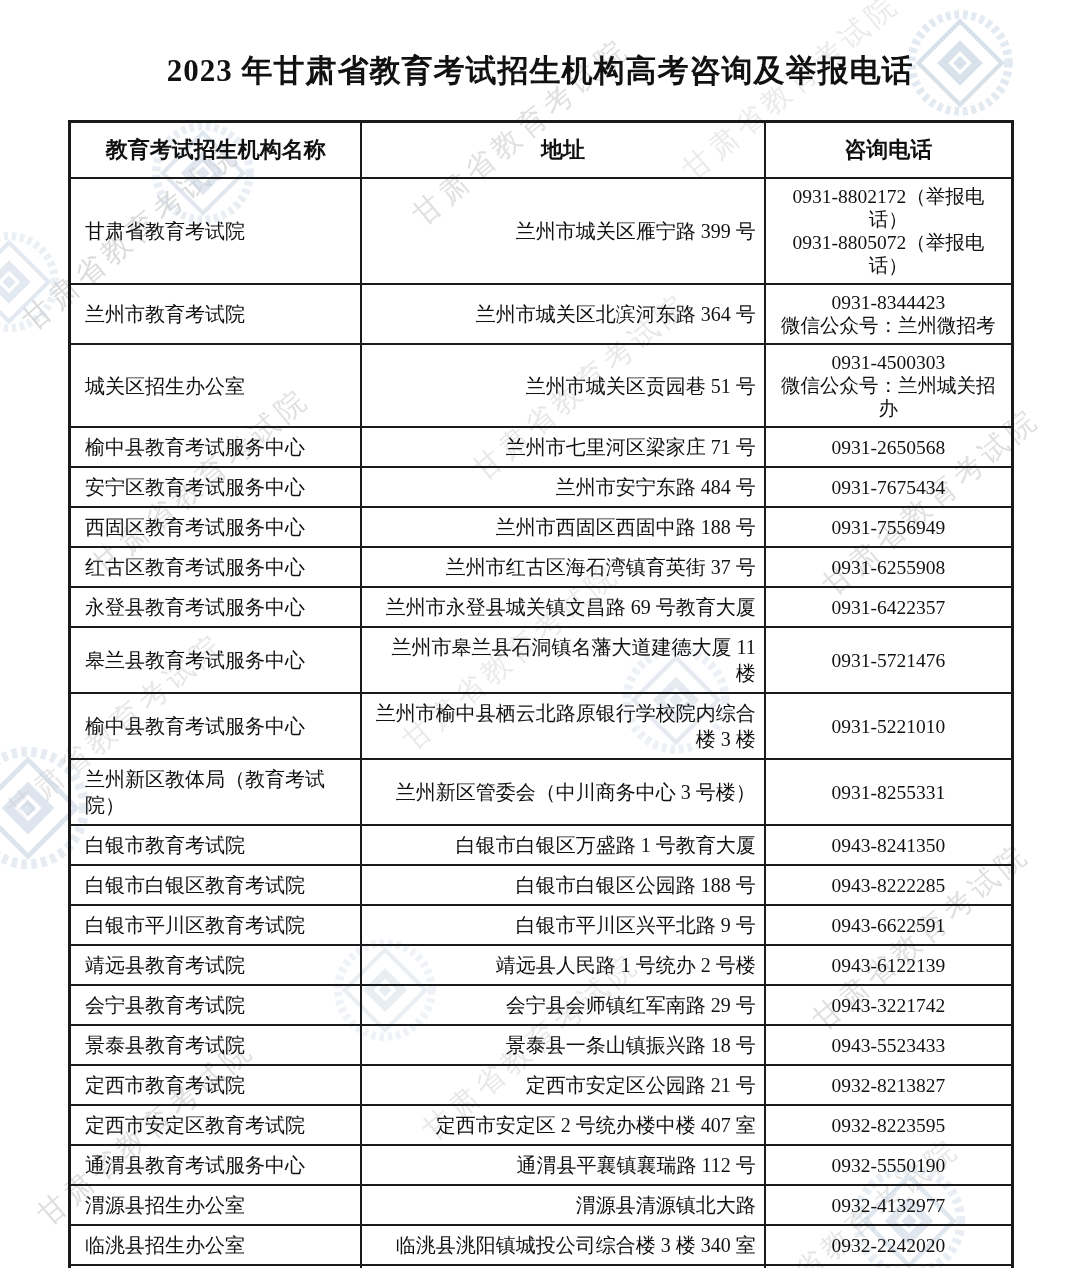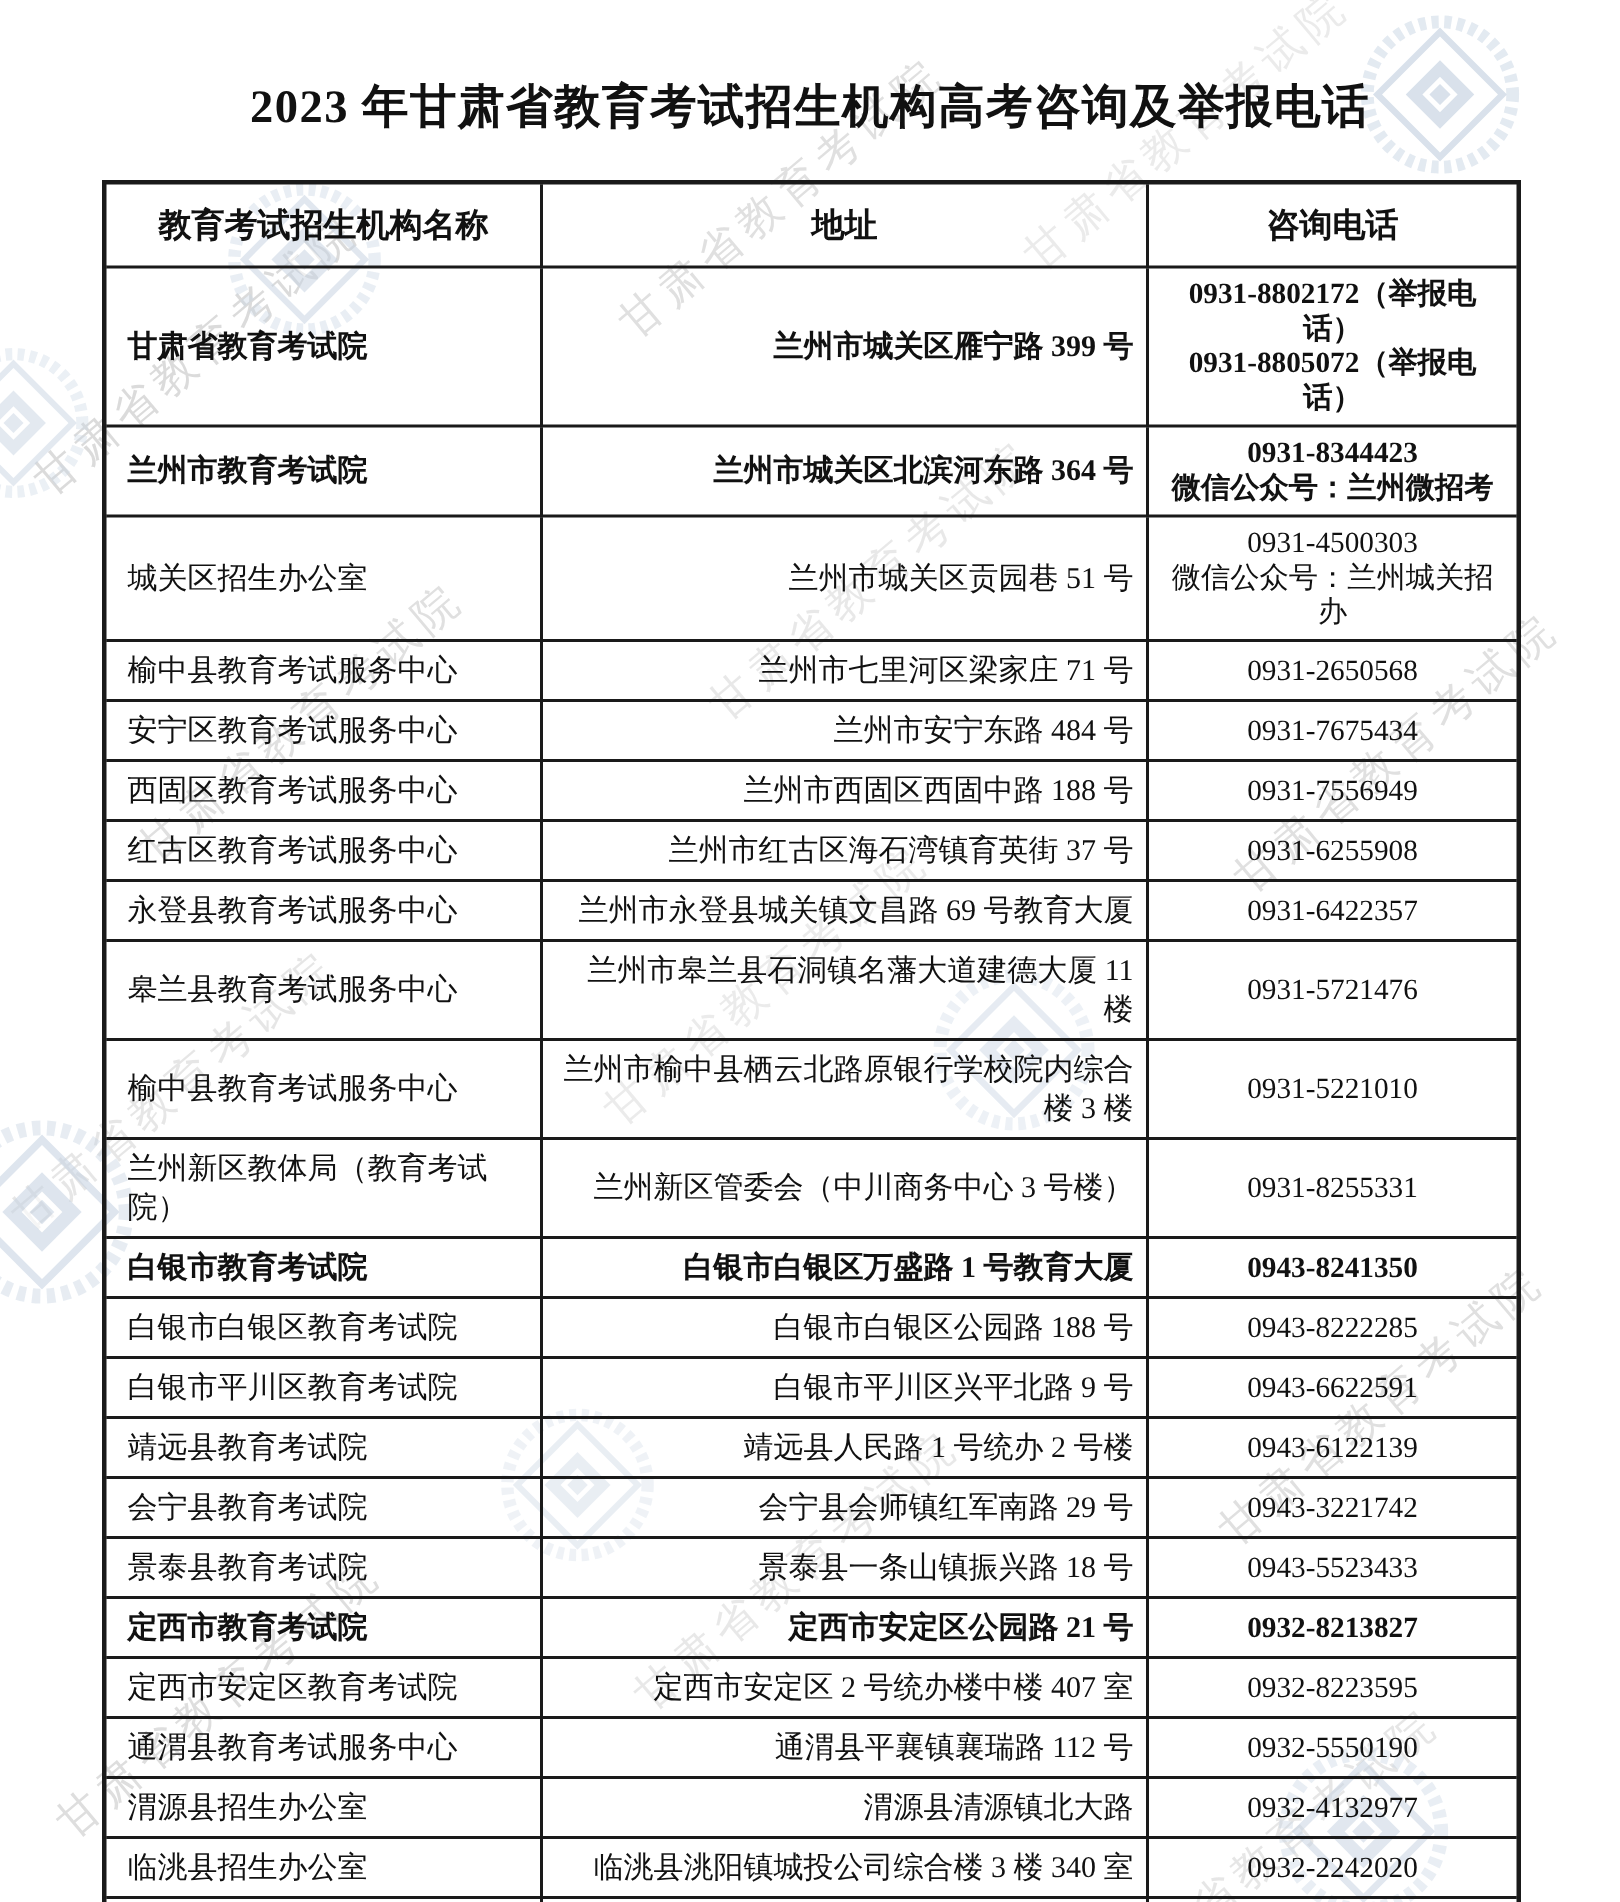--- a/index.html
+++ b/index.html
@@ -61,21 +61,21 @@
   }
   .contact-table td {
     font-size: 20px;
     line-height: 1.3;
     padding: 6px 8px;
   }
   td.c-name { text-align: left; padding-left: 14px; }
   td.c-addr { text-align: right; padding-left: 13px; }
   td.c-phone { text-align: center; }
   td.c-phone div { font-size: 19.5px; line-height: 1.18; }
-  tr.bold td { font-weight: 700; }
+  tr.bold td { font-weight: 400; }
 </style>
 </head>
 <body>
 
 <div id="watermarks">
     <div class="wm-text" style="left: 40px; top: 300px; opacity: 0.8;">甘肃省教育考试院</div>
     <div class="wm-text" style="left: 430px; top: 195px; opacity: 0.7;">甘肃省教育考试院</div>
     <div class="wm-text" style="left: 110px; top: 545px; opacity: 0.7;">甘肃省教育考试院</div>
     <div class="wm-text" style="left: 490px; top: 450px; opacity: 0.5;">甘肃省教育考试院</div>
     <div class="wm-text" style="left: 840px; top: 565px; opacity: 0.7;">甘肃省教育考试院</div>

